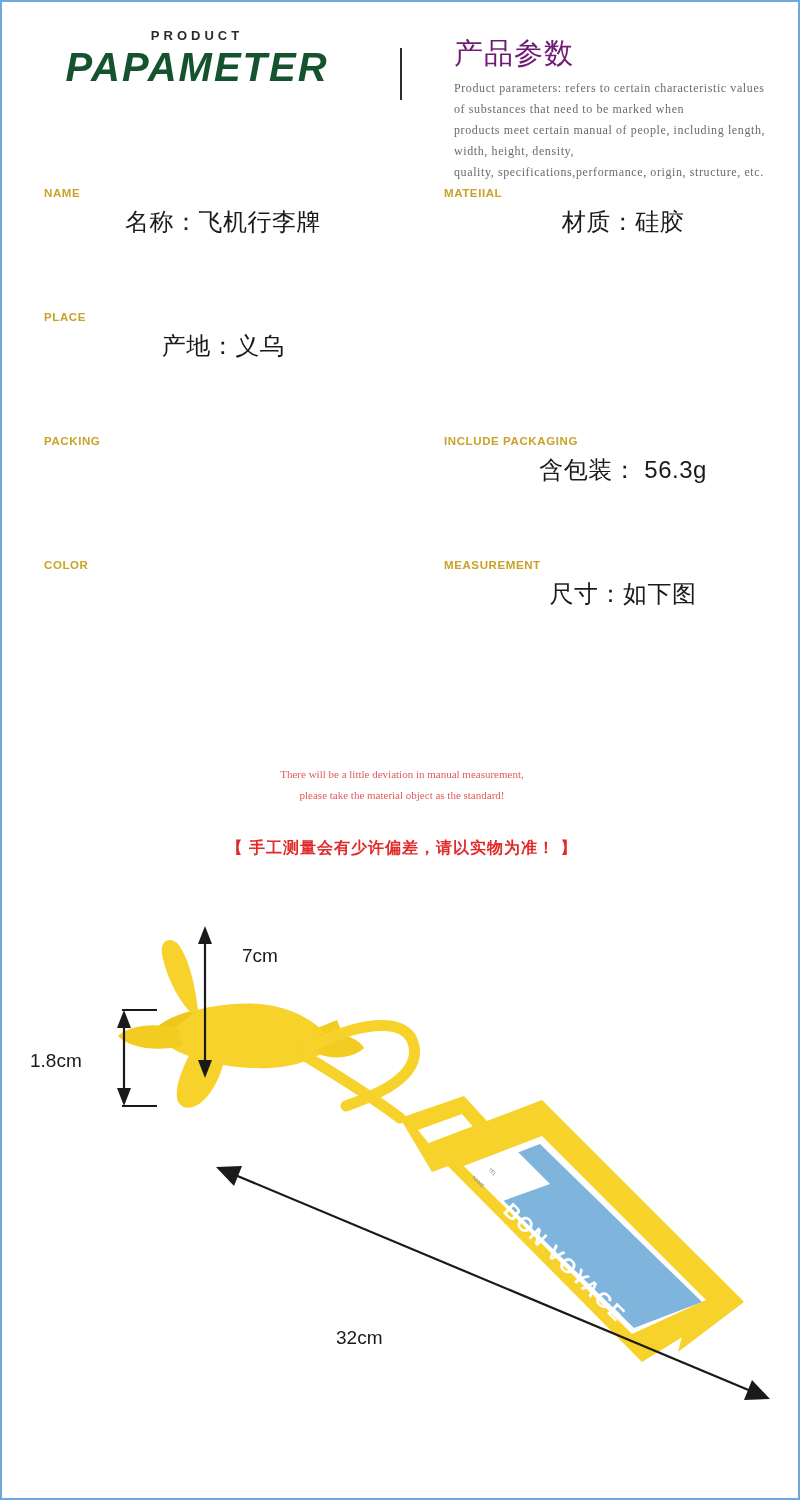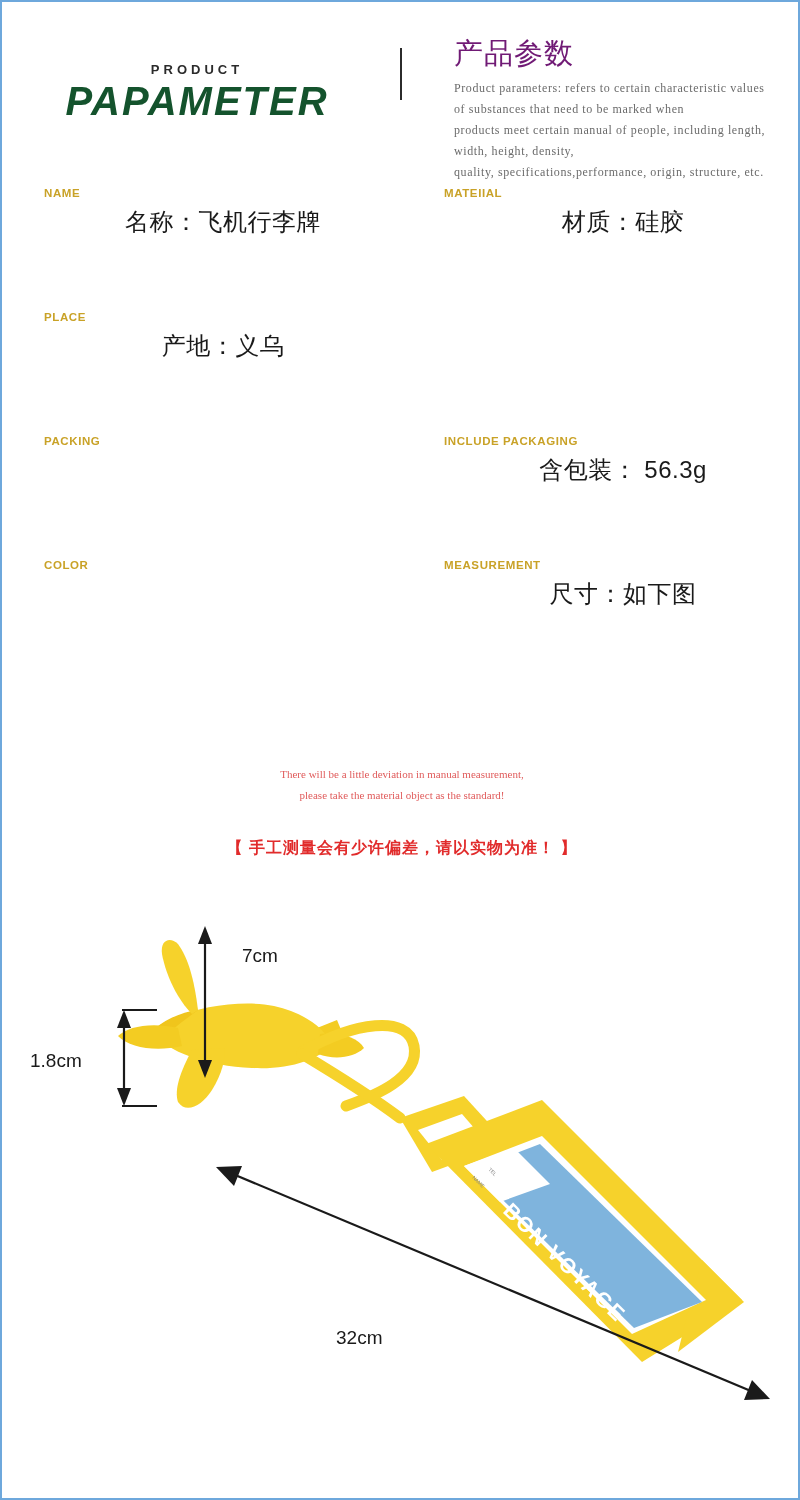--- a/index.html
+++ b/index.html
@@ -22,21 +22,21 @@
   }
 
   
   .header {
     position: relative;
     height: 135px;
   }
   .header-left {
     position: absolute;
     left: 30px;
-    top: 60px;
+    top: 26px;
     width: 330px;
     text-align: center;
   }
   .header-left .eyebrow {
     font-size: 13px;
     letter-spacing: 4px;
     color: #2b2b2b;
     font-weight: bold;
     margin-bottom: 2px;
   }

